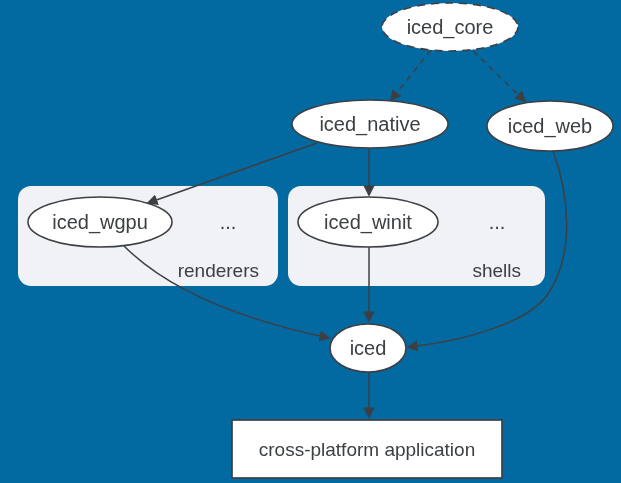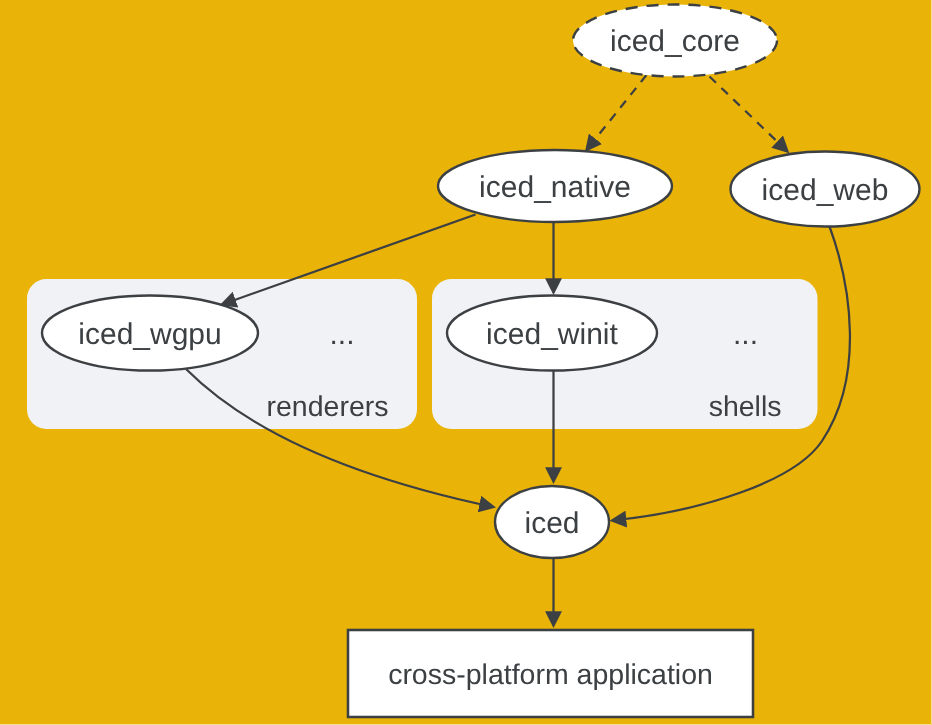--- a/index.html
+++ b/index.html
@@ -1,17 +1,17 @@
 <!DOCTYPE html>
 <html><head>
 <meta charset="utf-8">
 <style>
   html,body { margin:0; padding:0; background:#fff; }
   .canvas {
-    width:621px; height:483px; background:#eab308; position:relative;
+    width:621px; height:483px; background:#0369a1; position:relative;
     font-family:"Liberation Sans", sans-serif;
   }
   svg { display:block; }
   .edge { fill:none; stroke:#3c4043; stroke-width:1.5px; }
   .edge.dashed { stroke-dasharray:6 5; }
   .node-shape { fill:#ffffff; stroke:#3c4043; stroke-width:1.6px; }
   .node-shape.dashed { stroke-dasharray:8 6; }
   .group-box { stroke:none; }
   text { fill:#3c4043; font-family:"Liberation Sans", sans-serif; }
   .node-label { font-size:20px; text-anchor:middle; }

